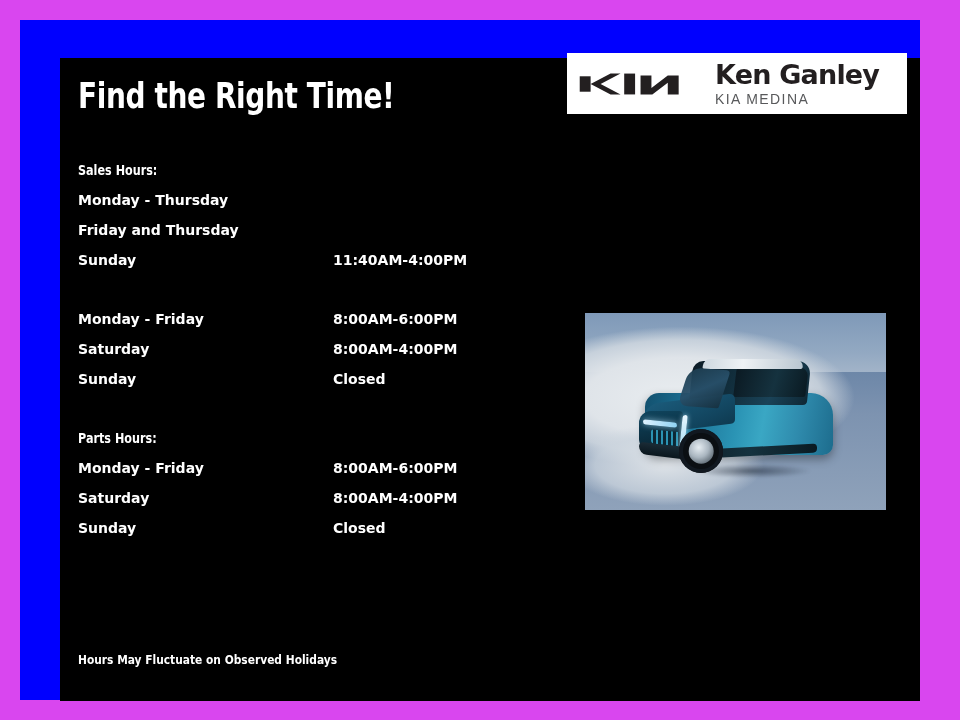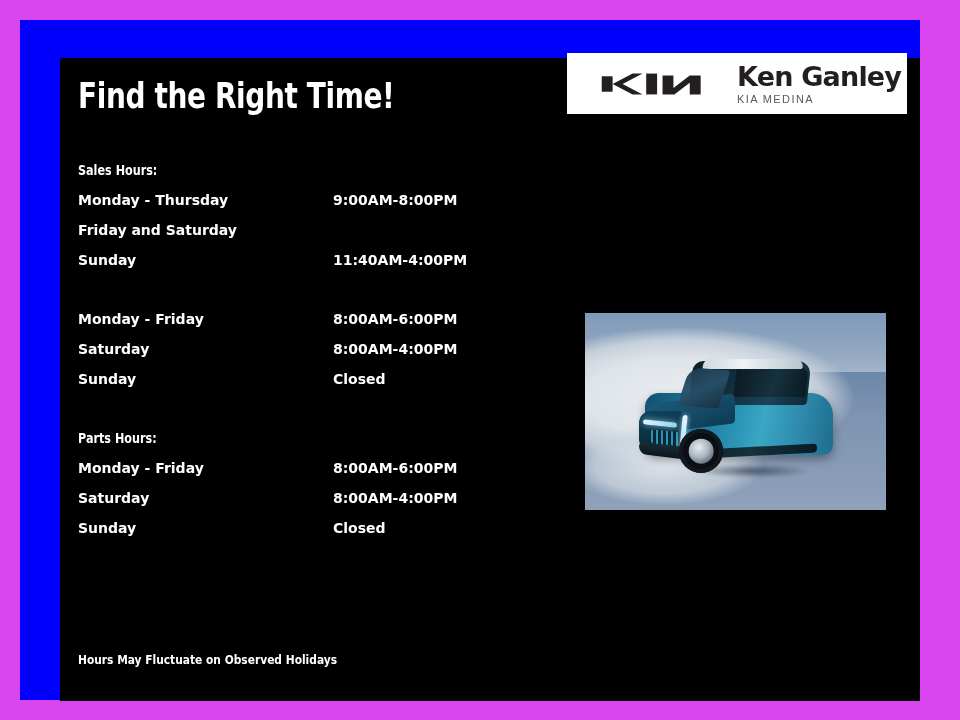--- a/index.html
+++ b/index.html
@@ -113,21 +113,21 @@
   
   .logo-box {
     position: absolute;
     left: 567px;
     top: 53px;
     width: 340px;
     height: 61px;
     background: #ffffff;
     display: flex;
     align-items: center;
-    padding-left: 32px;
+    padding-left: 10px;
     box-sizing: border-box;
   }
   .kia-mark {
     width: 118px;
     height: 30px;
     flex: 0 0 118px;
     margin-right: 20px;
   }
   .kia-mark svg { display: block; width: 100%; height: 100%; }
   .dealer-text {
@@ -139,21 +139,21 @@
     font-family: "DejaVu Sans", sans-serif;
     font-size: 27px;
     font-weight: bold;
     color: #231f20;
     line-height: 1.0;
     letter-spacing: -0.8px;
     white-space: nowrap;
   }
   .dealer-sub {
     font-family: "Liberation Sans", sans-serif;
-    font-size: 11px;
+    font-size: 14px;
     font-weight: normal;
     color: #58595b;
     letter-spacing: 1.4px;
     margin-top: 3px;
     white-space: nowrap;
   }
 
   
   .vehicle-photo {
     position: absolute;
@@ -343,27 +343,24 @@
   <div class="hours-area">
 
     <div class="hours-section">
       <div class="section-title">
         <span>Sales Hours:</span>
       </div>
       <div class="hours-row">
         <div class="day">
           <span>Monday - Thursday</span>
         </div>
-        <div class="time">
-          <span>9:00AM-8:00PM</span>
-        </div>
-      </div>
-      <div class="hours-row">
-        <div class="day">
-          <span>Friday and Saturday</span>
+      </div>
+      <div class="hours-row">
+        <div class="day">
+          <span>Friday and Thursday</span>
         </div>
       </div>
       <div class="hours-row">
         <div class="day">
           <span>Sunday</span>
         </div>
         <div class="time">
           <span>11:40AM-4:00PM</span>
         </div>
       </div>

